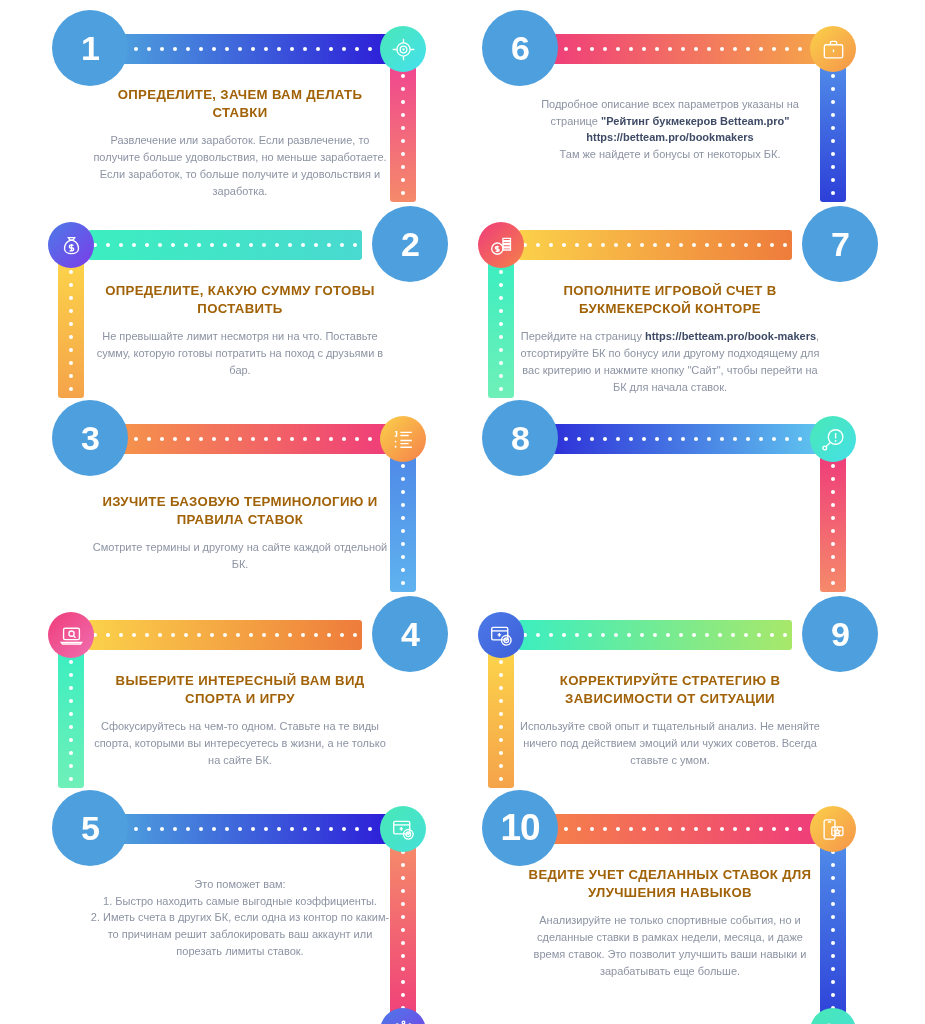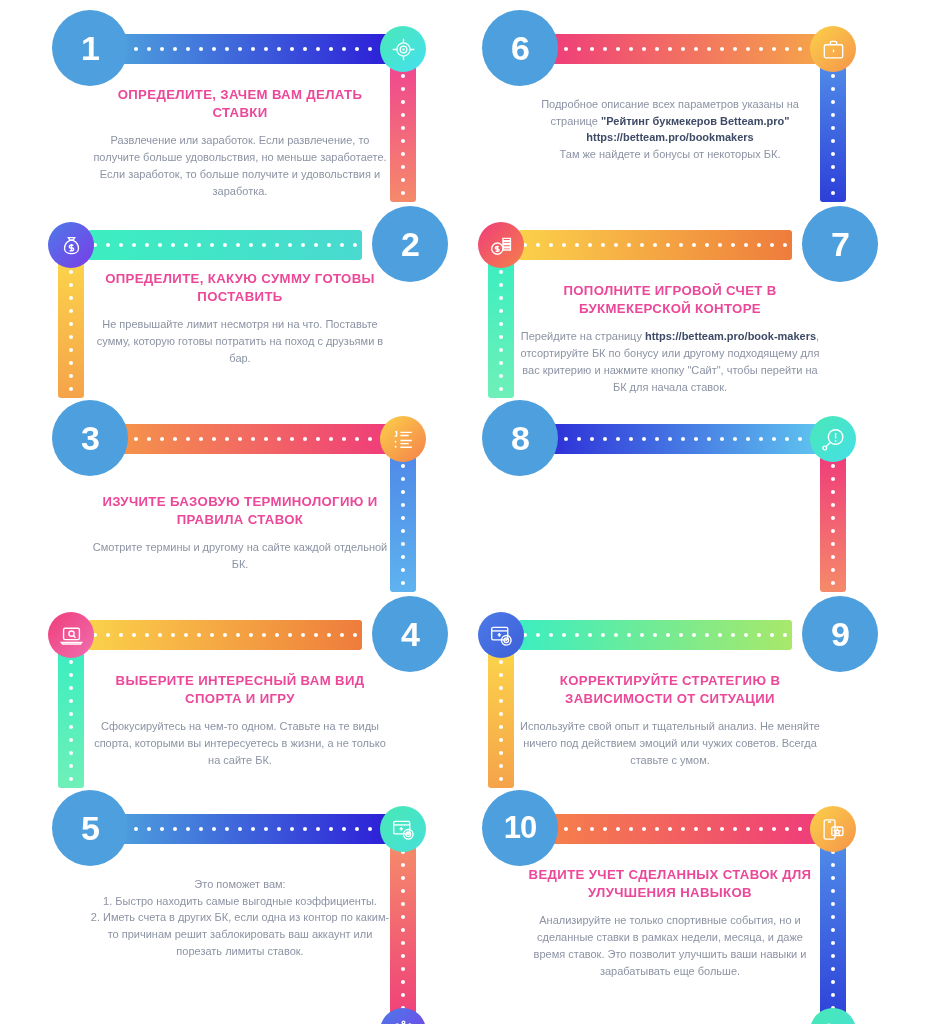--- a/index.html
+++ b/index.html
@@ -19,21 +19,21 @@
   
   .num-circle {
     position:absolute; width:76px; height:76px; border-radius:50%;
     background:#4d9fdd;
     display:flex; align-items:center; justify-content:center;
     color:#ffffff; font-size:34px; font-weight:bold;
     letter-spacing:-1px;
     z-index:5;
     box-shadow:0 0 0 0 rgba(0,0,0,0);
   }
-  .num-circle.two-d { font-size:31px; }
+  .num-circle.two-d { font-size:37px; }
 
   
   .icon-circle {
     position:absolute; width:46px; height:46px; border-radius:50%;
     display:flex; align-items:center; justify-content:center;
     z-index:6;
   }
   .icon-circle svg { width:25px; height:25px; }
 
   
@@ -49,21 +49,21 @@
     display:flex; flex-direction:column; align-items:center; justify-content:center;
     overflow:hidden;
   }
   .dots-h { display:flex; gap:9px; align-items:center; }
   .dots-v { display:flex; flex-direction:column; gap:9px; align-items:center; }
   .dot { width:4px; height:4px; border-radius:50%; background:#ffffff; flex:none; }
 
   
   .txt { position:absolute; width:300px; text-align:center; z-index:4; }
   .t-title {
-    color:#ec4899; font-size:13.2px; font-weight:bold;
+    color:#a16207; font-size:13.2px; font-weight:bold;
     letter-spacing:0.35px; line-height:1.38; text-transform:uppercase;
   }
   .t-body {
     margin-top:10px; color:#8c93a3; font-size:11px;
     line-height:1.52;
   }
   .t-body b { color:#3e4a66; font-weight:bold; }
 </style>
 </head>
 <body>
@@ -182,21 +182,21 @@
           <span class="dot"></span>
           <span class="dot"></span>
           <span class="dot"></span>
           <span class="dot"></span>
           <span class="dot"></span>
           <span class="dot"></span>
           <span class="dot"></span>
         </span>
     </div>
 
-    <div class="txt" style="left:60px;top:74px;">
+    <div class="txt" style="left:60px;top:86px;">
       <div class="t-title">ОПРЕДЕЛИТЕ, КАКУЮ СУММУ ГОТОВЫ ПОСТАВИТЬ</div>
       <div class="t-body">Не превышайте лимит несмотря ни на что. Поставьте сумму, которую готовы потратить на поход с друзьями в бар.</div>
     </div>
   </div>
     <div class="step" style="left: 30px; top: 390px;">
     <div class="num-circle" style="left:22px;top:10px;background:#4d9fdd;">
       <span>3</span>
     </div>
 
     <div class="bar-h" style="left:88px;top:34px;width:270px;

